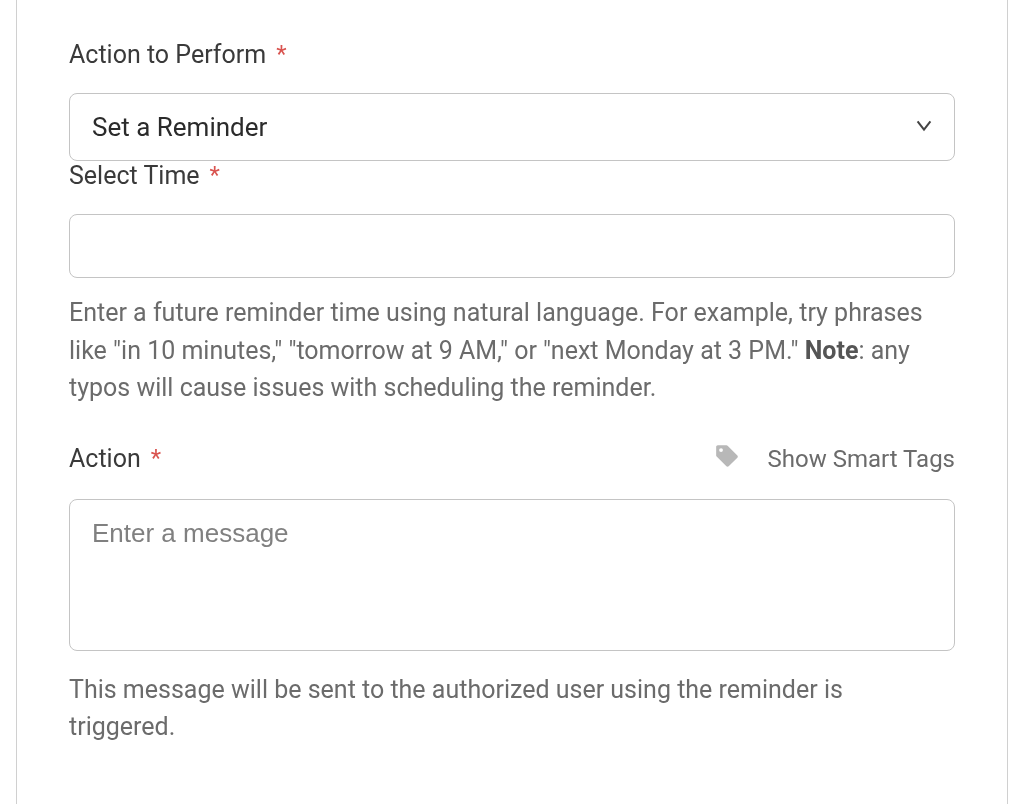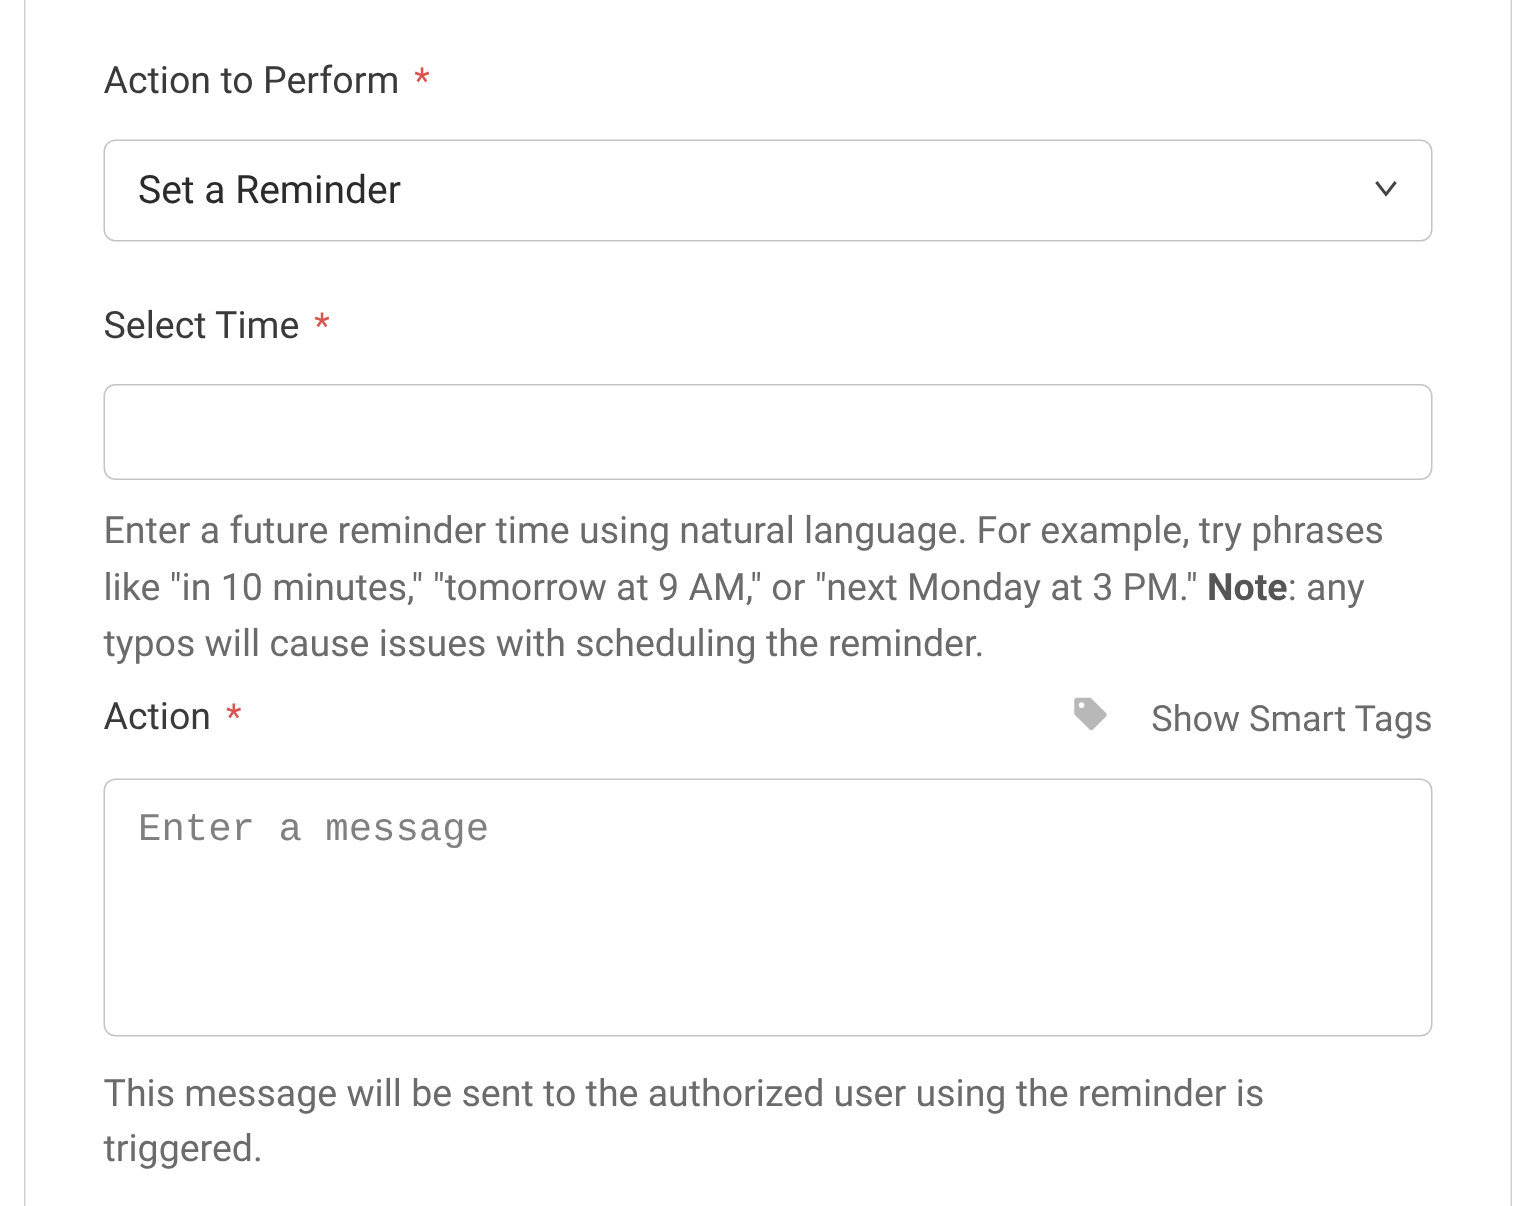--- a/index.html
+++ b/index.html
@@ -15,24 +15,23 @@
       color: #3a3a3a;
     }
     .panel {
       border-left: 1px solid #d0d0d0;
       border-right: 1px solid #d0d0d0;
       height: 100%;
       margin: 0 16px;
       padding: 40px 52px 0 52px;
     }
     .field-group {
-      margin-bottom: 42px;
     }
     .field-group.tight {
-      margin-bottom: 14px;
+      margin-bottom: 36px;
     }
     .field-label-row {
       display: flex;
       justify-content: space-between;
       align-items: center;
       margin-bottom: 24px;
     }
     .field-label {
       font-size: 25px;
       font-weight: 400;
@@ -107,26 +106,26 @@
       font-size: 24px;
       cursor: pointer;
     }
     .smart-tags-link svg {
       width: 26px;
       height: 26px;
       fill: #b8b8b8;
     }
     .textarea-input {
       width: 100%;
-      height: 172px;
+      height: 152px;
       border: 1px solid #c4c4c4;
       border-radius: 8px;
       background: #ffffff;
       font-size: 26px;
-      font-family: Liberation Mono, monospace;
+      font-family: Liberation Sans, sans-serif;
       color: #2b2b2b;
       padding: 18px 22px;
       resize: none;
       outline: none;
     }
     .textarea-input::placeholder {
       color: #808080;
     }
   </style>
 </head>

